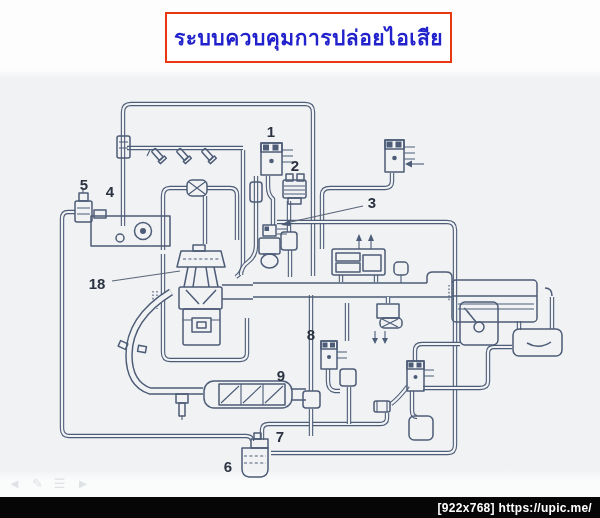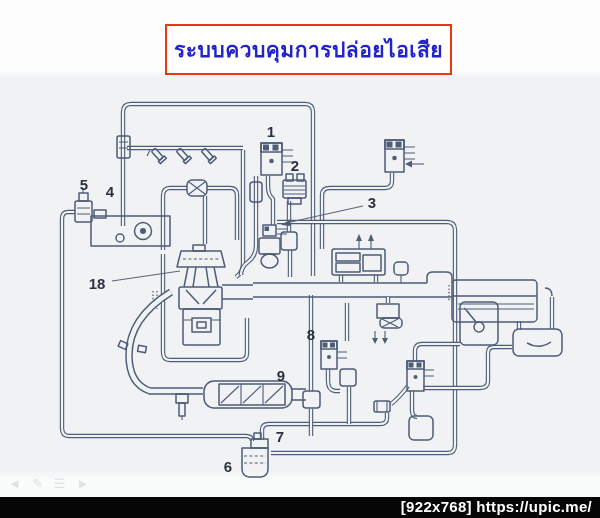--- a/index.html
+++ b/index.html
@@ -24,28 +24,28 @@
   .dot{stroke-dasharray:1.6 1.8;stroke-width:1.2;}
   .ldr{fill:none;stroke:#5a6578;stroke-width:1.2;}
 
   .num-label{position:absolute;transform:translate(-50%,-50%);font-weight:bold;
     font-size:15px;color:var(--label);white-space:nowrap;}
 
   .toolbar{position:absolute;left:8px;top:476px;display:flex;gap:11px;color:#dfe2e4;font-size:13px;}
   .toolbar span{cursor:default;}
 
   .wm-bar{position:absolute;left:0;right:0;bottom:0;height:21px;background:#060606;}
-  .wm-text{position:absolute;right:8px;bottom:3px;color:#ffffff;font-size:15px;font-weight:bold;letter-spacing:.3px;}
+  .wm-text{position:absolute;right:8px;bottom:3px;color:#ffffff;font-size:12px;font-weight:bold;letter-spacing:.3px;}
 </style>
 </head>
 <body>
 
 <div class="stage">
 
-  <div class="title-box" style="border-color: rgb(232, 56, 15); background: rgb(255, 255, 255); margin-top: 12px;">
+  <div class="title-box" style="border-color: rgb(232, 56, 15); background: rgb(255, 255, 255);">
     <span style="color: rgb(34, 34, 204);">ระบบควบคุมการปล่อยไอเสีย</span>
   </div>
 
   <svg class="diag" width="600" height="518" viewBox="0 0 600 518">
     <defs>
       <path id="p1" d="M123,226 V112 Q123,104 131,104 H305 Q313,104 313,112 V276"></path>
       <path id="p2" d="M75,212 H68 Q62,212 62,219 V428 Q62,436 69,436 H246 Q252,436 252,441"></path>
       <path id="p3" d="M127,148 H243"></path>
       <path id="p4" d="M243,150 V264 Q243,272 236,277"></path>
       <path id="p5" d="M163,250 V196 Q163,188 170,188 H187"></path>

